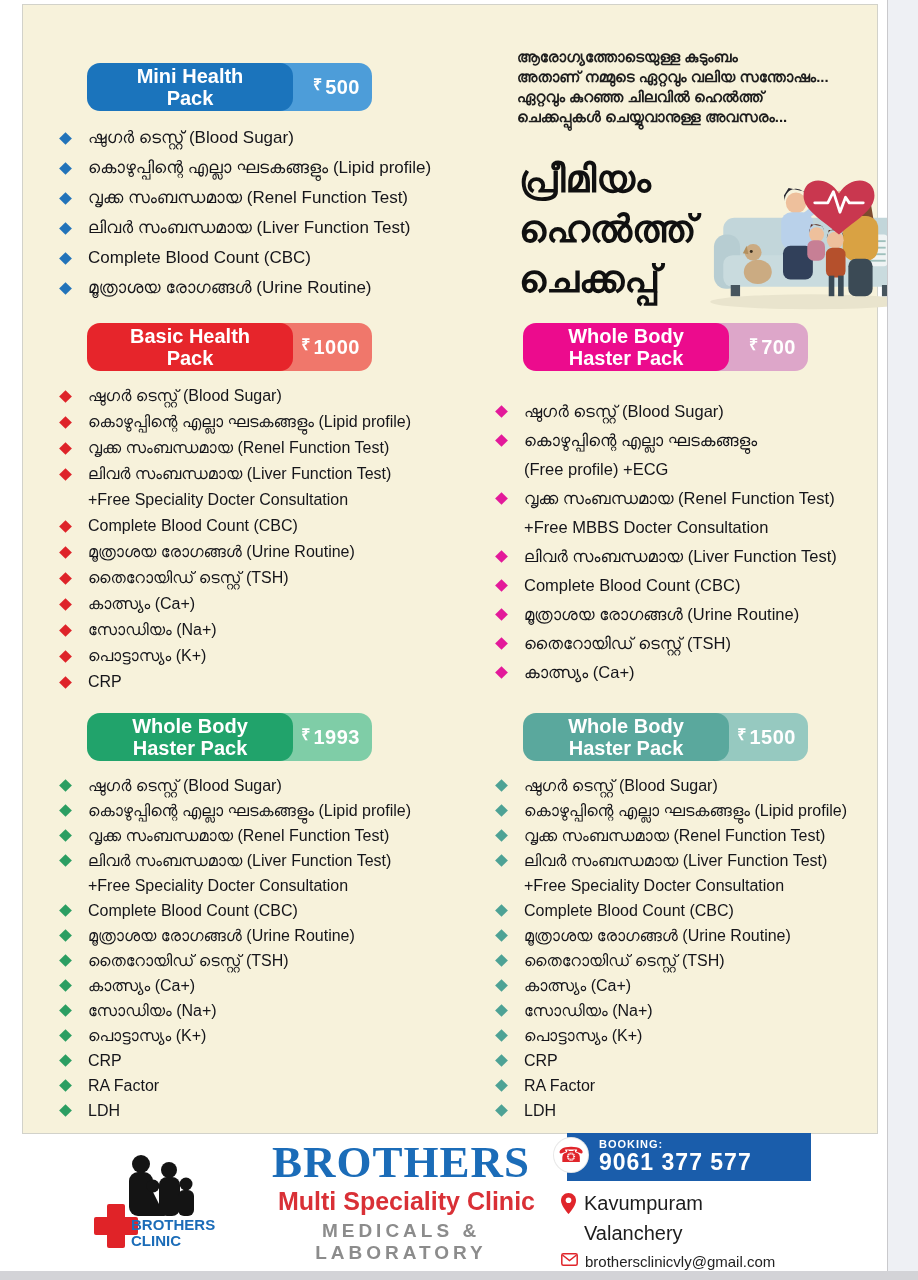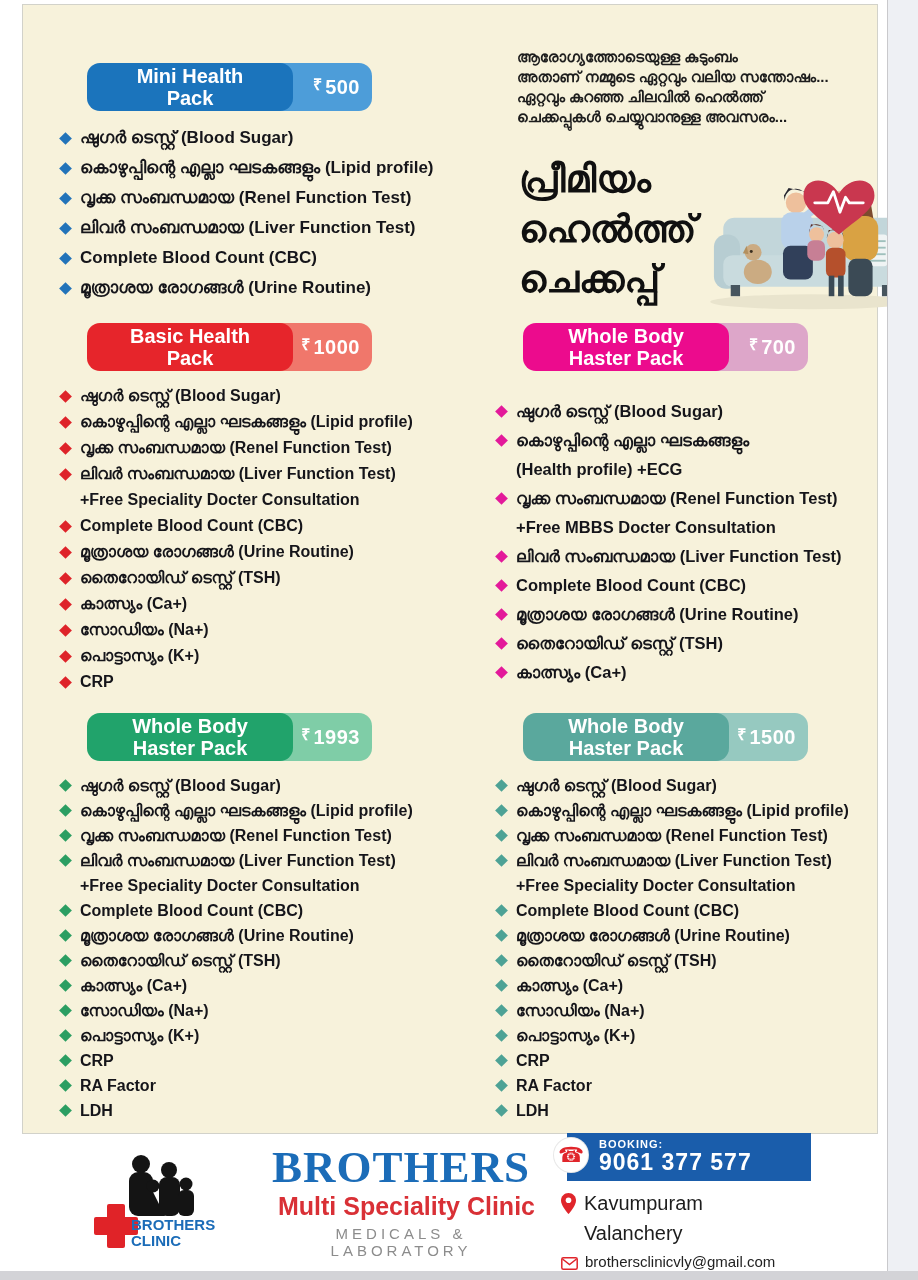--- a/index.html
+++ b/index.html
@@ -36,22 +36,22 @@
 
   
   .theme-blue    .ph-dark{background:#1b74bc}.theme-blue    .ph-light{background:#4d9dd9}.theme-blue    .bullet{background:#2273b9}
   .theme-red     .ph-dark{background:#e6252b}.theme-red     .ph-light{background:#f0776b}.theme-red     .bullet{background:#de2329}
   .theme-magenta .ph-dark{background:#ec0b8d}.theme-magenta .ph-light{background:#dda6c9}.theme-magenta .bullet{background:#e3199a}
   .theme-green   .ph-dark{background:#21a36b}.theme-green   .ph-light{background:#7fcda7}.theme-green   .bullet{background:#2b9e62}
   .theme-teal    .ph-dark{background:#5aa89d}.theme-teal    .ph-light{background:#96c9c0}.theme-teal    .bullet{background:#4da295}
 
   
   .items{margin-top:12px;}
-  .item{display:flex;align-items:center;gap:10px;min-height:30px;
-        font-weight:700;font-size:17px;color:#15151a;}
+  .item{display:flex;align-items:center;gap:18px;min-height:30px;
+        font-weight:400;font-size:17px;color:#15151a;}
   .bullet{width:9px;height:9px;flex:none;transform:rotate(45deg);}
   .item.cont .bullet{visibility:hidden;}
   .mid .item{min-height:26px;font-size:16px;}
   .dense .item{min-height:25px;font-size:16px;}
   .roomy .items{margin-top:26px;}
   .roomy .item{min-height:29px;font-size:16.5px;}
 
   
   .intro{position:absolute;left:494px;top:42px;width:380px;
          font-size:15px;line-height:20px;font-weight:600;color:#1d1d1d;}
@@ -60,34 +60,34 @@
   .premium-art{width:224px;height:170px;flex:none;}
 
   
   .footer{position:absolute;left:22px;top:1138px;width:856px;height:127px;background:#ffffff;
           display:flex;align-items:center;justify-content:center;gap:26px;}
   .logo-block{width:152px;height:100px;flex:none;}
   .brand-block{width:268px;text-align:center;}
   .brand-name{font-family:"Liberation Serif", serif;font-weight:700;font-size:45px;line-height:1;
               color:#1b6cb8;letter-spacing:1px;}
   .brand-tagline{color:#d93036;font-size:25px;font-weight:600;margin-top:2px;text-align:right;}
-  .brand-subtitle{color:#8c8c8c;font-size:15px;letter-spacing:4px;margin-top:4px;}
+  .brand-subtitle{color:#8c8c8c;font-size:19px;letter-spacing:4px;margin-top:4px;font-weight:bold;}
   .contact-block{width:250px;}
   .booking-banner{position:relative;background:#1a5dab;color:#fff;width:204px;
                   padding:5px 8px 7px 32px;margin-left:6px;}
   .booking-label{font-size:11px;letter-spacing:1px;font-weight:600;}
   .booking-phone{font-size:23px;font-weight:800;letter-spacing:1px;line-height:1.05;}
   .phone-badge{position:absolute;left:-13px;top:5px;width:34px;height:34px;border-radius:50%;
                background:#fff;display:flex;align-items:center;justify-content:center;
                color:#e0252b;font-size:21px;line-height:1;box-shadow:0 0 0 1px #e8e8e8;}
   .addr-row{display:flex;align-items:flex-start;gap:8px;margin-top:9px;
             font-size:20px;font-weight:500;color:#1d1d1d;line-height:26px;}
   .addr-row .pin{margin-top:3px;flex:none;}
   .addr-lines div+div{margin-top:4px;}
-  .email-row{display:flex;align-items:flex-end;gap:7px;margin-top:7px;font-size:15px;color:#222;font-weight:500;}
+  .email-row{display:flex;align-items:flex-start;gap:7px;margin-top:7px;font-size:15px;color:#222;font-weight:500;}
 </style>
 </head>
 <body>
 
 <div class="poster">
 
   <div class="pack theme-blue" style="left:38px;top:52px;">
     <div class="pack-header">
       <div class="ph-light">
         <span class="rupee">₹</span>
@@ -377,21 +377,21 @@
           <span class="item-text">ഷുഗർ ടെസ്റ്റ് (Blood Sugar)</span>
         </div>
 
         <div class="item">
           <span class="bullet"></span>
           <span class="item-text">കൊഴുപ്പിന്റെ എല്ലാ ഘടകങ്ങളും</span>
         </div>
 
         <div class="item cont">
           <span class="bullet"></span>
-          <span class="item-text">(Health profile) +ECG</span>
+          <span class="item-text">(Free profile) +ECG</span>
         </div>
 
         <div class="item">
           <span class="bullet"></span>
           <span class="item-text">വൃക്ക സംബന്ധമായ (Renel Function Test)</span>
         </div>
 
         <div class="item cont">
           <span class="bullet"></span>
           <span class="item-text">+Free MBBS Docter Consultation</span>

